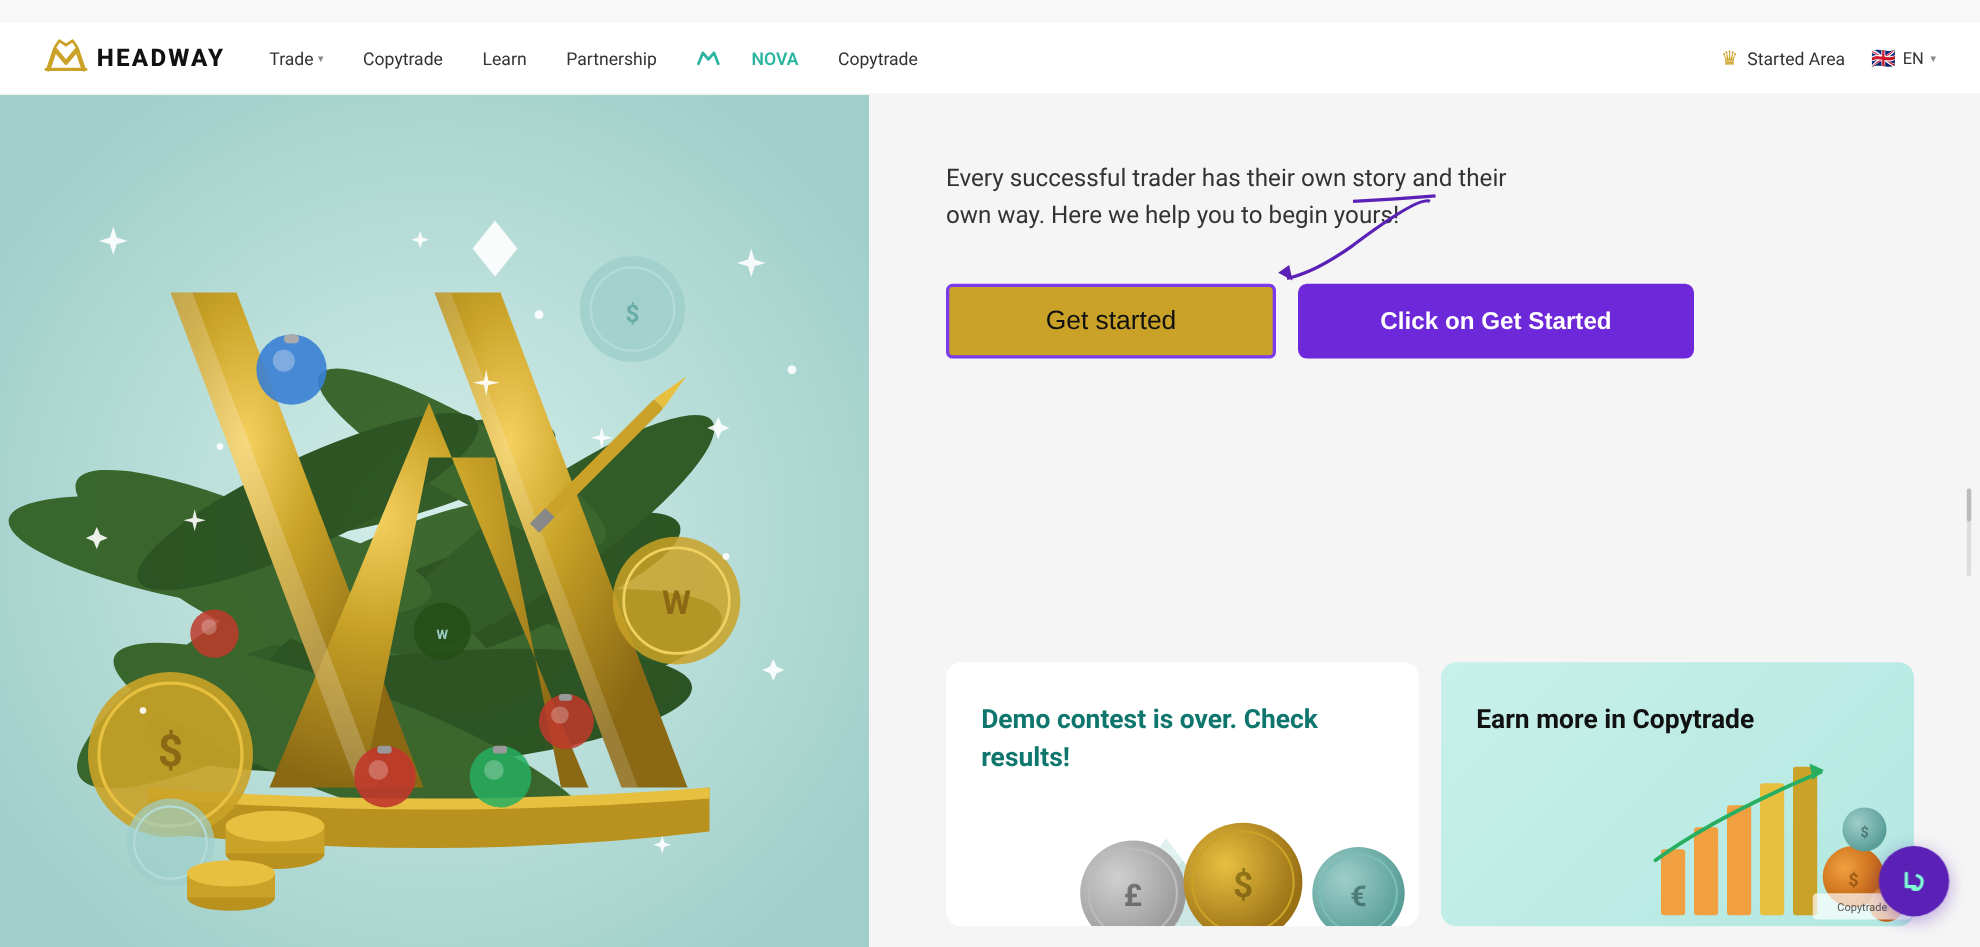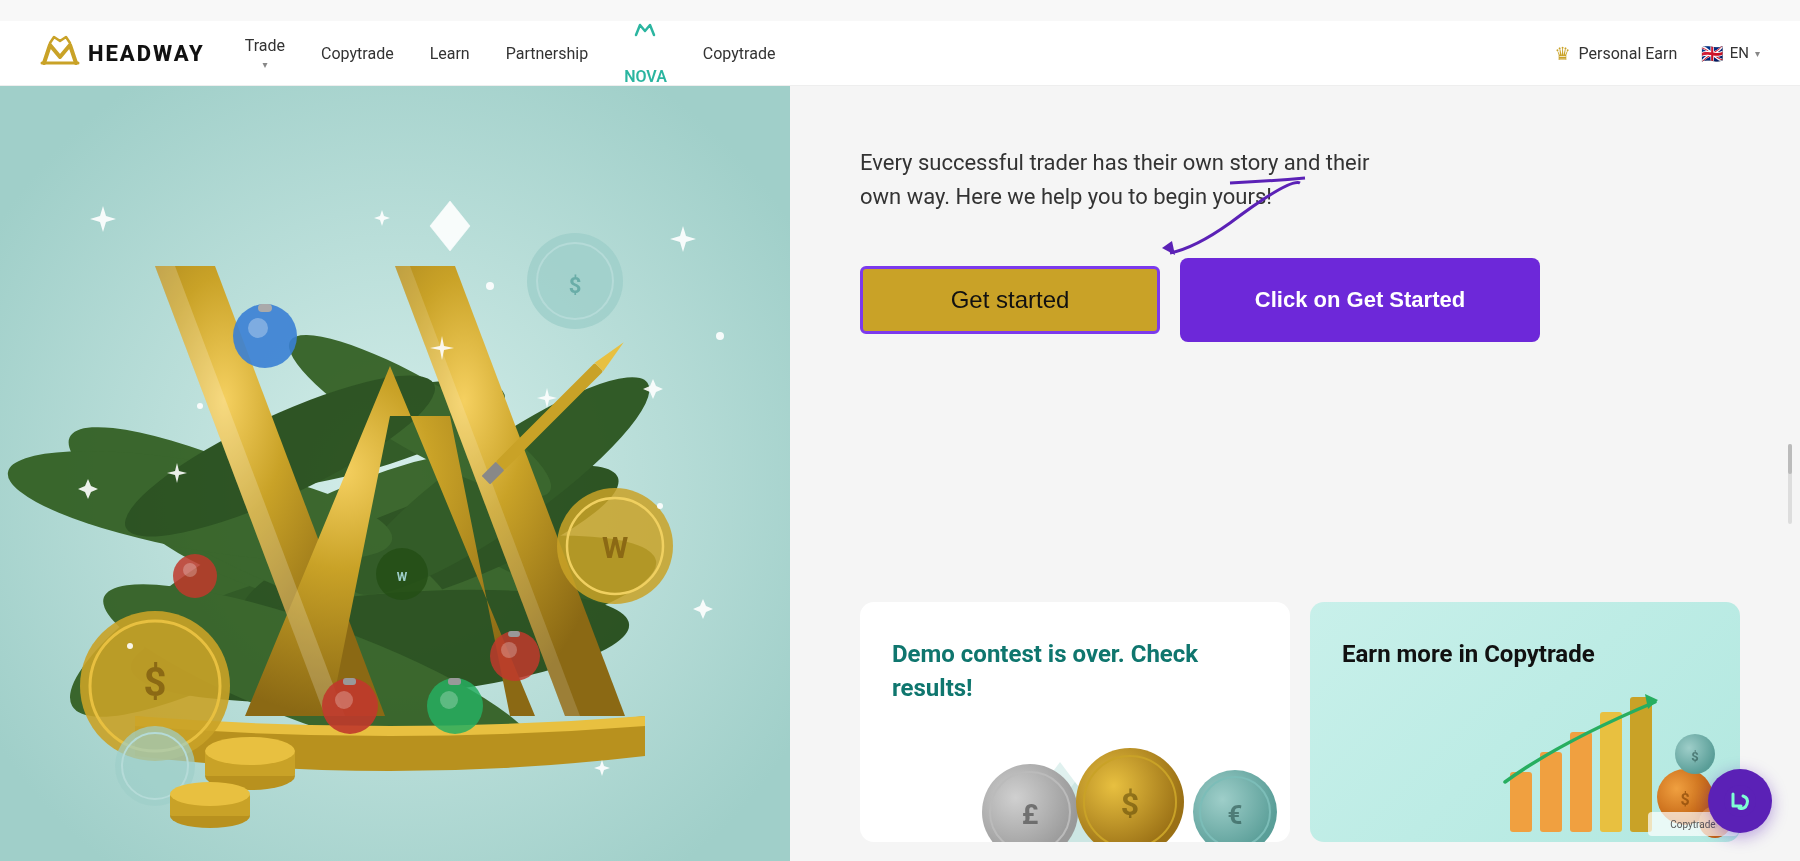--- a/index.html
+++ b/index.html
@@ -41,21 +41,20 @@
       flex: 1;
     }
     .nav-item {
       font-size: 16px;
       color: #333;
       cursor: pointer;
       display: flex;
       align-items: center;
       gap: 4px;
       white-space: nowrap;
-      flex-direction: column;
     }
     .nav-item.nova { color: #2bb5a0; font-weight: 600; gap: 28px; }
     .nav-chevron { font-size: 10px; color: #888; }
     .navbar-right {
       display: flex;
       align-items: center;
       gap: 24px;
       margin-left: auto;
     }
     .personal-area {
@@ -148,21 +147,21 @@
       color: #111;
       cursor: pointer;
       font-weight: 500;
       display: flex;
       align-items: center;
       justify-content: center;
     }
 
     .btn-click-started {
       width: 360px;
-      height: 84px;
+      height: 68px;
       background: #6d28d9;
       border: none;
       border-radius: 8px;
       font-size: 22px;
       font-weight: 700;
       color: #fff;
       cursor: pointer;
       display: flex;
       align-items: center;
       justify-content: center;
@@ -310,21 +309,21 @@
       <span>NOVA</span>
     </span>
     <span class="nav-item">
       <span>Copytrade</span>
     </span>
   </div>
 
   <div class="navbar-right">
     <div class="personal-area">
       <span class="crown-icon">♛</span>
-      <span>Personal Earn</span>
+      <span>Started Area</span>
     </div>
     <div class="lang-selector">
       <span class="flag-emoji">🇬🇧</span>
       <span>EN</span>
       <span class="nav-chevron">▾</span>
     </div>
   </div>
 </nav>
 
 <div class="main-content">

